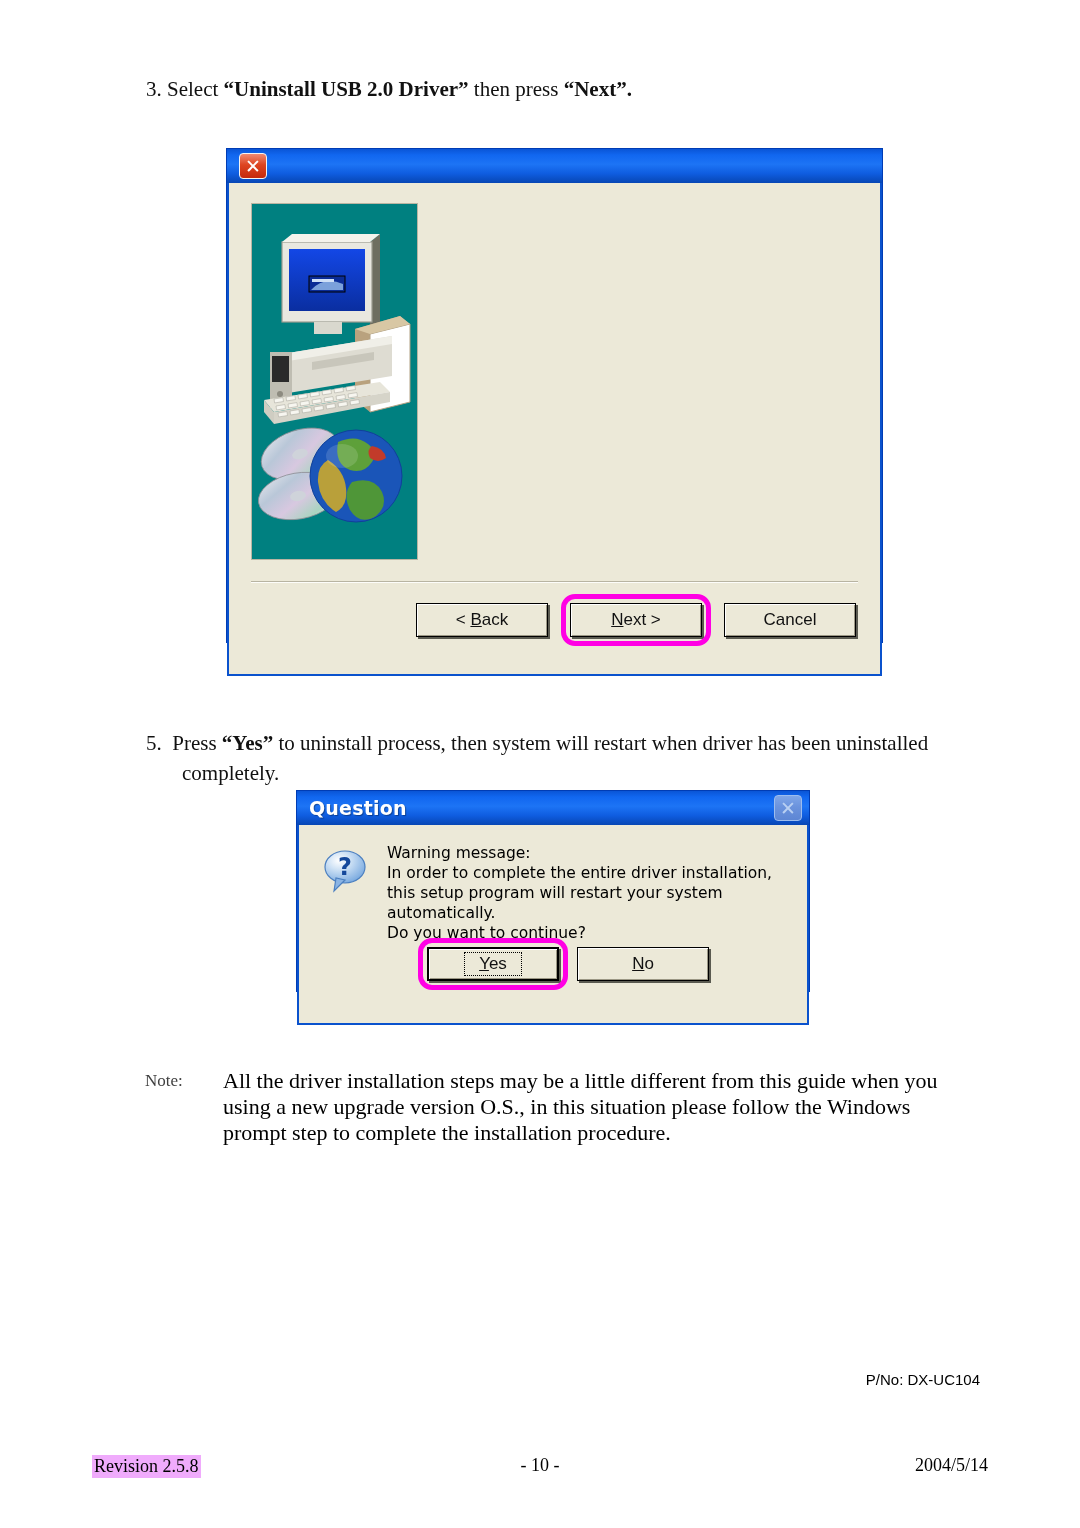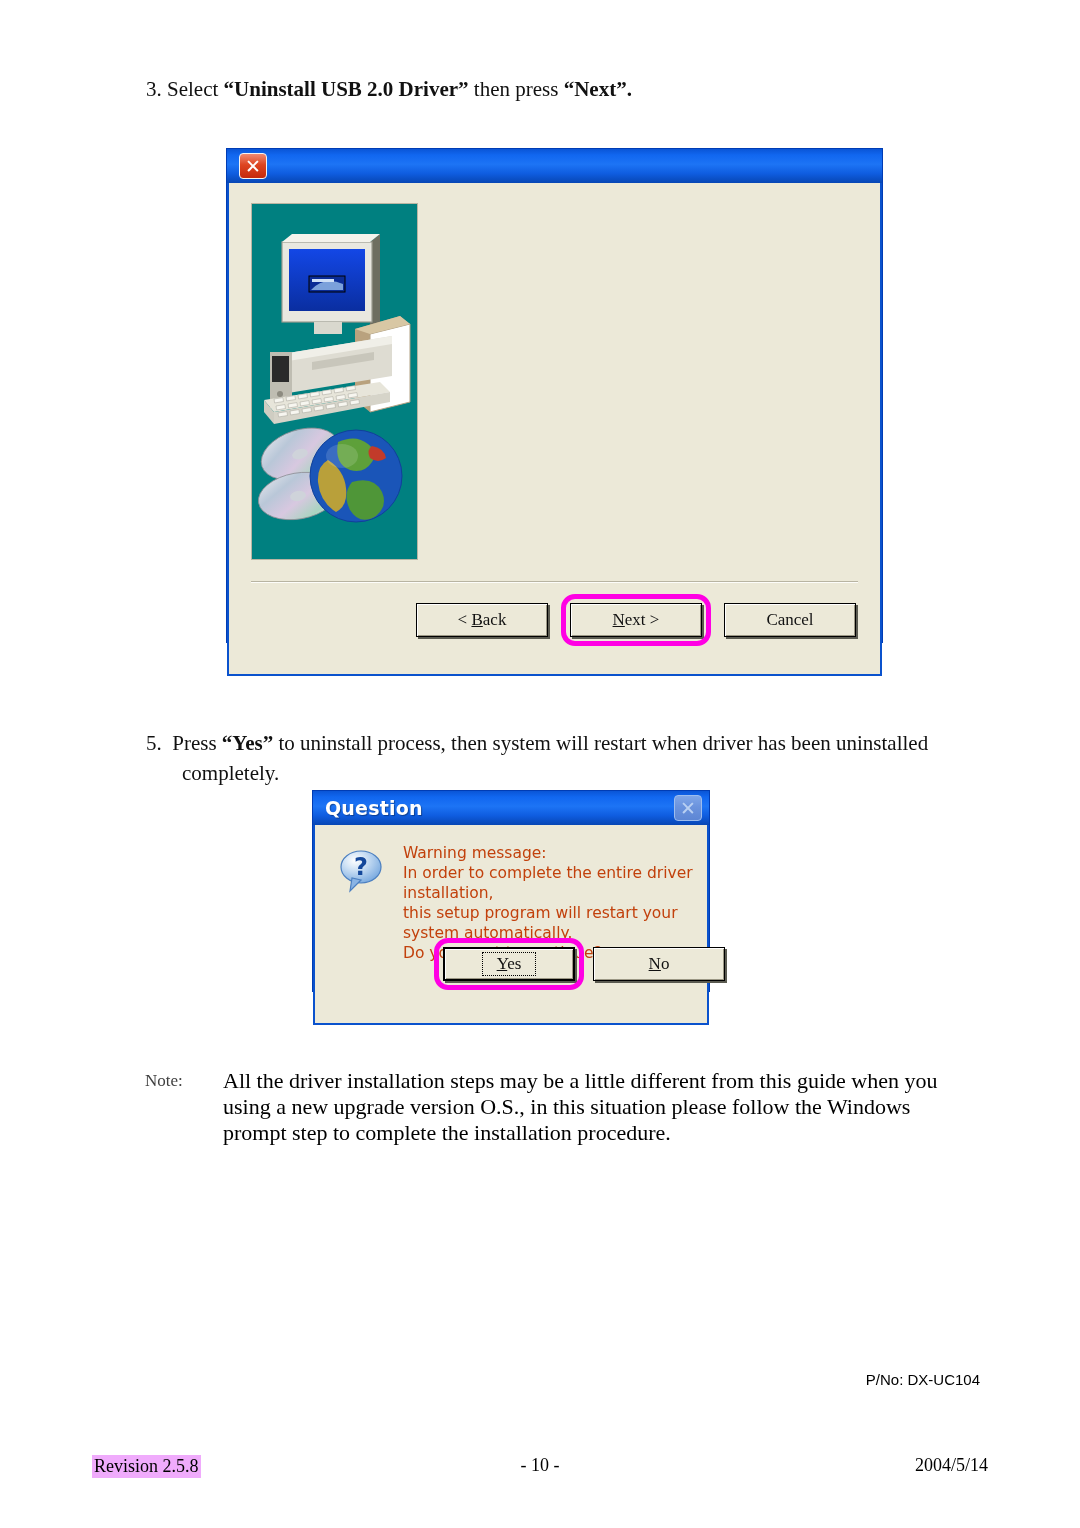--- a/index.html
+++ b/index.html
@@ -148,46 +148,46 @@
     height:0;
   }
   .btnrow{ position:absolute; right:24px; top:420px; display:flex; gap:22px; }
   .wbtn{
     min-width:110px;height:32px;
     background:#ece9d8;
     border:1px solid #000;
     border-right-color:#000;border-bottom-color:#000;
     box-shadow: inset 1px 1px 0 #ffffff, inset -1px -1px 0 #9b9784, 2px 2px 0 #5a5a50;
     display:flex;align-items:center;justify-content:center;
-    font-family:Liberation Serif, serif;
+    font-family:Liberation Sans, sans-serif;
     font-size:17px;color:#111;
     padding:0 10px;
   }
   .wbtn .u{ text-decoration:underline; }
   .wbtn.focus-inner{ box-shadow: inset 0 0 0 1px #000, inset 2px 2px 0 #ffffff, inset -2px -2px 0 #9b9784, 2px 2px 0 #5a5a50;}
   .wbtn .inner-dot{ border:1px dotted #000; padding:1px 14px; }
   .hl-round{
     position:absolute;
     border:5px solid #ff00e4;
     border-radius:14px;
     pointer-events:none;
   }
 
   
-  #dlg2{ left:312px; top:790px; width:398px; height:202px; }
+  #dlg2{ left:296px; top:790px; width:514px; height:202px; }
   #dlg2 .body{ position:relative; height:calc(100% - 34px); }
   .qicon{
     position:absolute;left:22px;top:22px;width:48px;height:48px;
   }
   .msg{
     position:absolute;left:88px;top:18px;
     font-family:"DejaVu Sans", sans-serif;
     font-size:15.5px;
     line-height:20px;
-    color:#c2410c;
+    color:#000000;
     white-space:pre-line;
   }
   #dlg2 .btnrow{ right:auto; left:128px; top:122px; gap:18px;border-radius:6px; }
 </style>
 </head>
 <body>
 
 <div class="step" id="step3">
   <span class="num">3.</span>
   <span>Select </span><b>“Uninstall USB 2.0 Driver”</b><span> then press </span><b>“Next”.</b>

